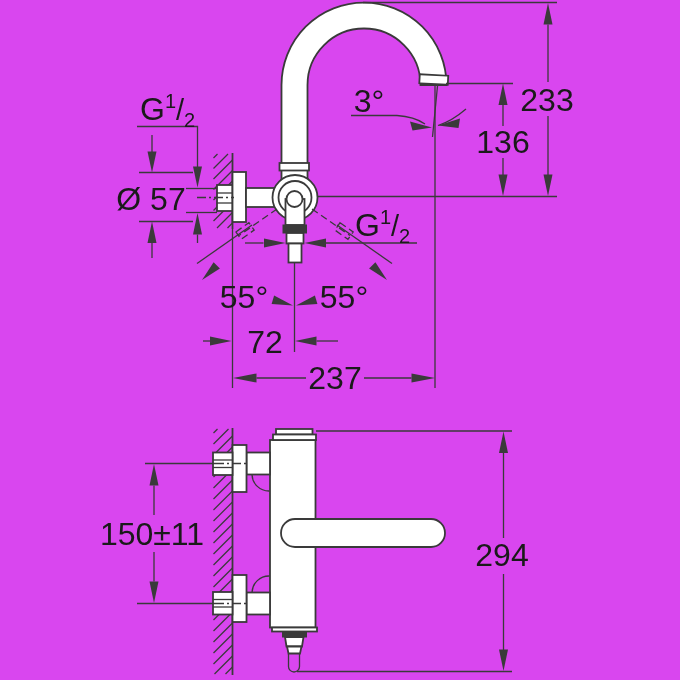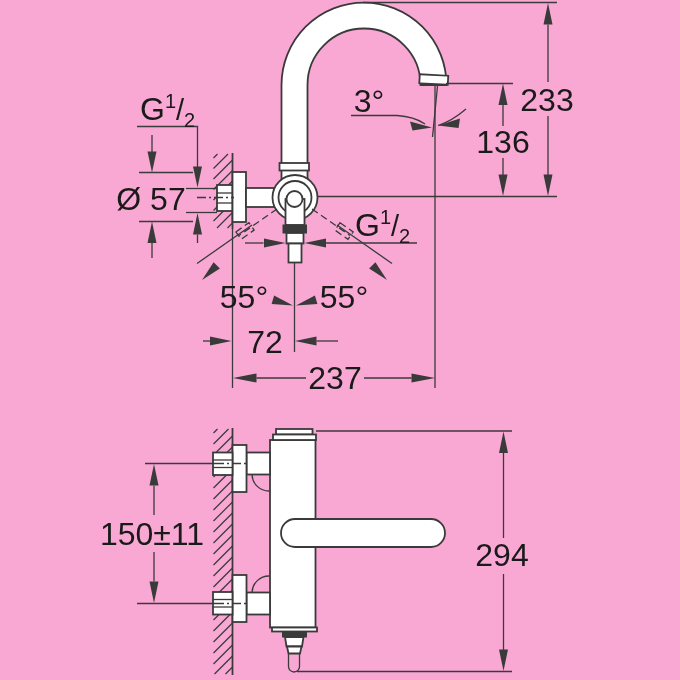--- a/index.html
+++ b/index.html
@@ -1,16 +1,16 @@
 <!DOCTYPE html>
 <html><head>
 <meta charset="utf-8">
 <style>
   html,body{margin:0;padding:0;background:#ffffff;}
-  #stage{width:680px;height:680px;position:relative;background:#f9a8d4;overflow:hidden;}
+  #stage{width:680px;height:680px;position:relative;background:#d946ef;overflow:hidden;}
   svg{display:block;}
   text{font-family:"Liberation Sans","DejaVu Sans",sans-serif;fill:#1a1a1a;}
   .dimtext{font-size:32px;}
   .fix{fill:#ffffff;stroke:#3a3a3a;stroke-width:1.8;}
   .fixline{fill:none;stroke:#3a3a3a;stroke-width:1.8;}
   .thin{fill:none;stroke:#3a3a3a;stroke-width:1.3;}
   .arrow{fill:#3a3a3a;stroke:none;}
   .dark{fill:#3a3a3a;stroke:#3a3a3a;stroke-width:1;}
   .dash{fill:none;stroke:#3a3a3a;stroke-width:1.3;stroke-dasharray:7 4;}
 </style>

